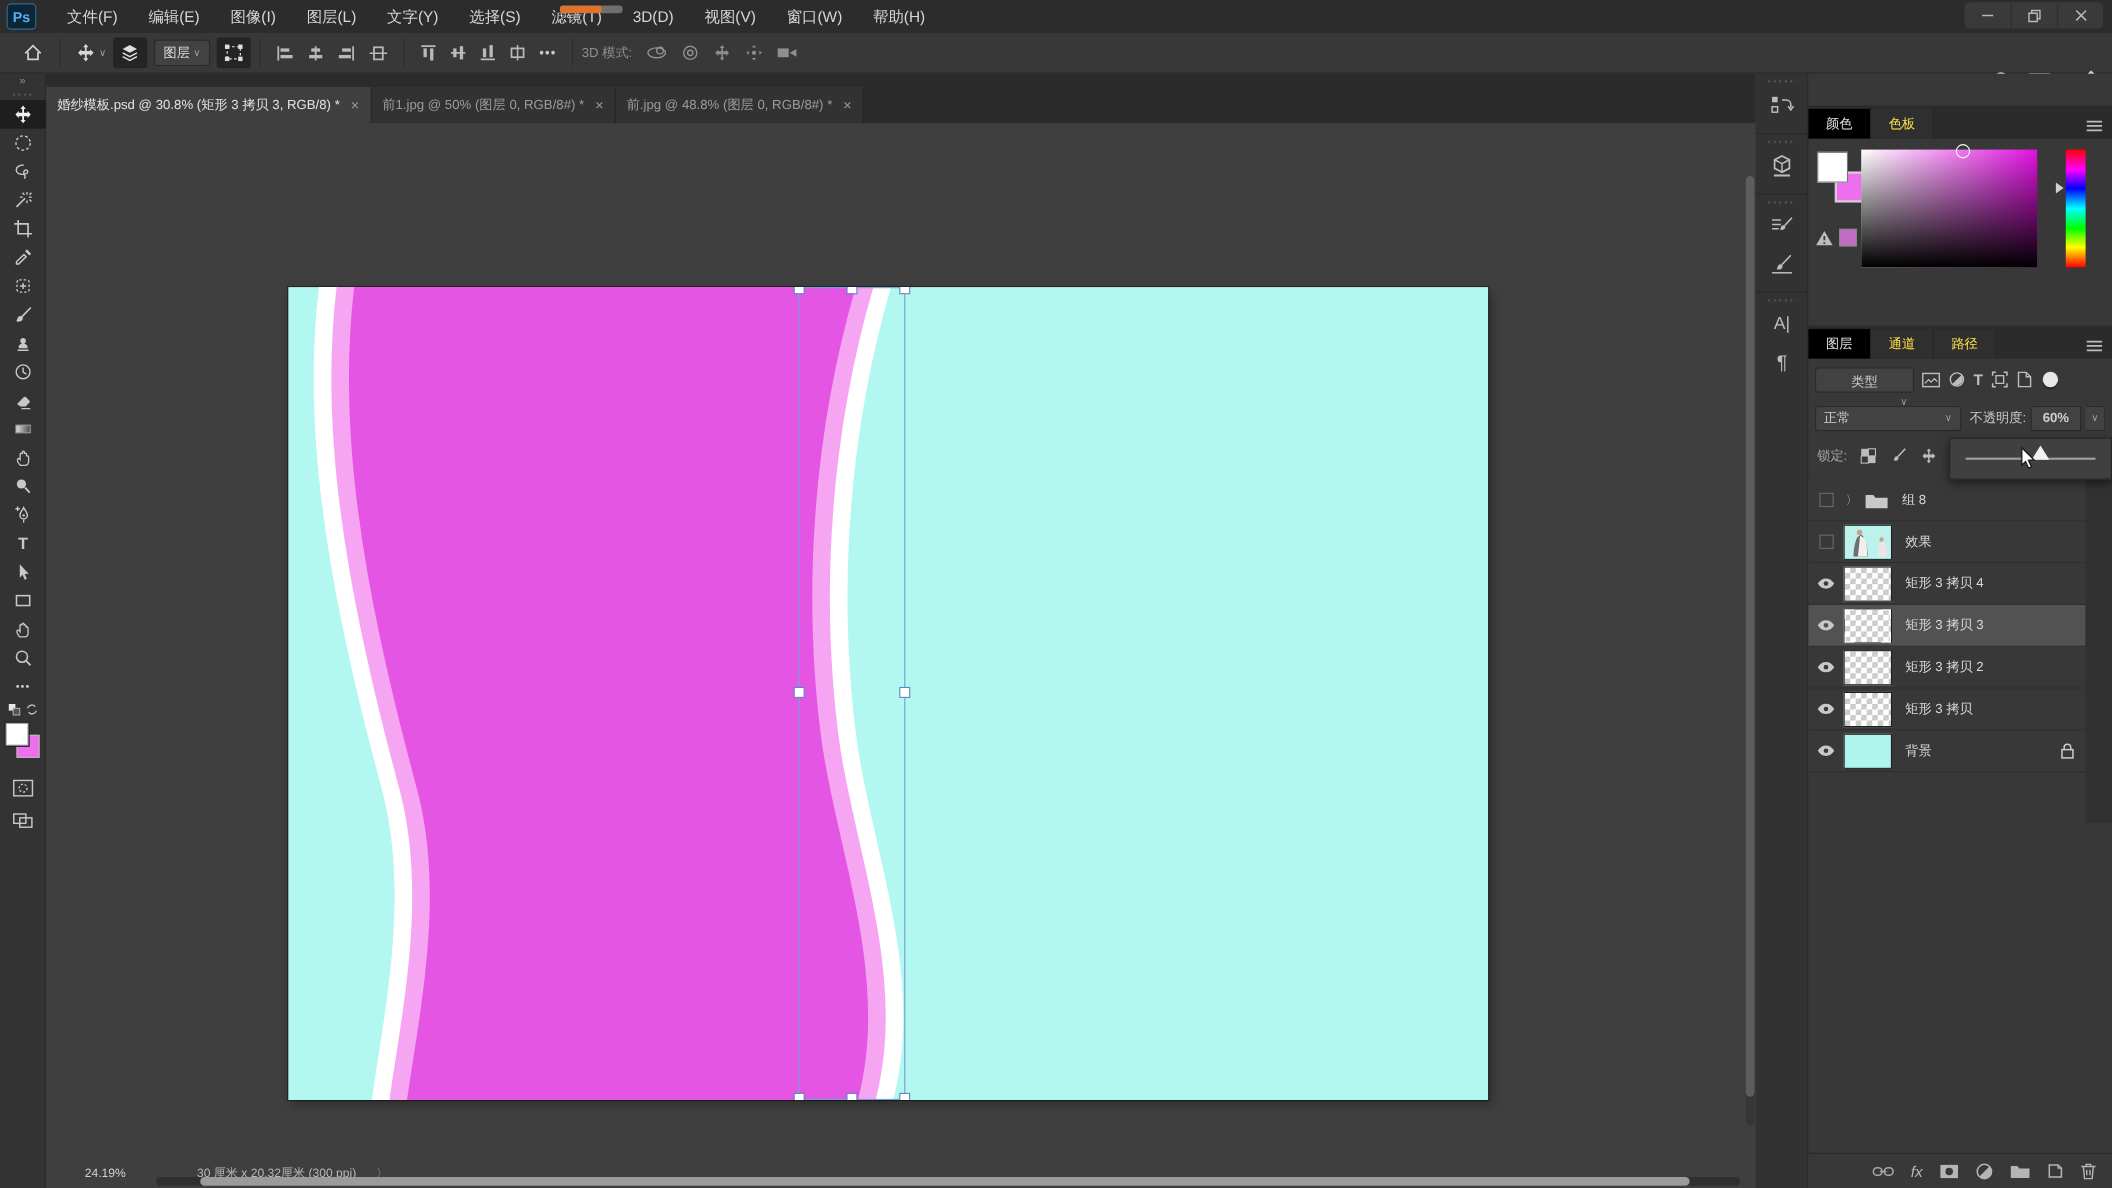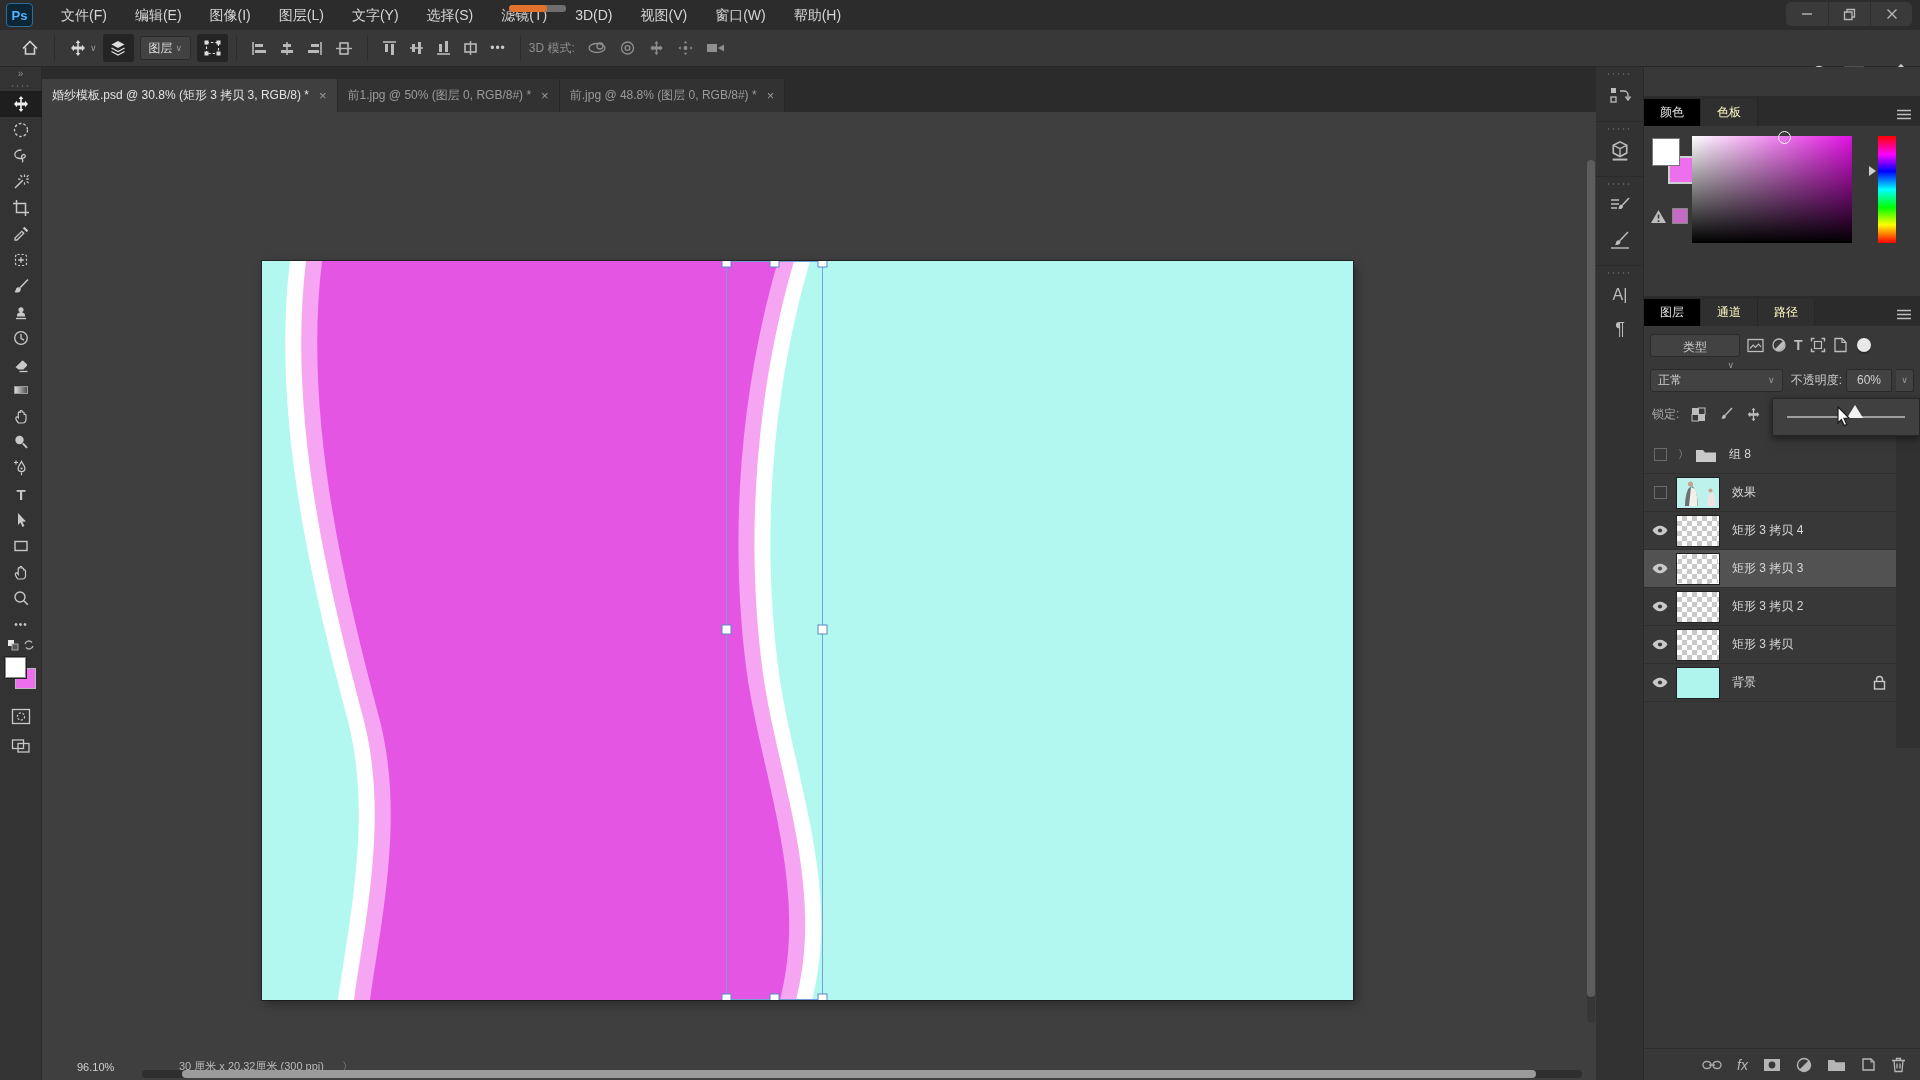--- a/index.html
+++ b/index.html
@@ -67,21 +67,21 @@
 
   
   #dock { left:1596px; top:67px; width:48px; height:1013px; background:#323232; border-right:1px solid #2a2a2a; }
   .dock-group { border-bottom:1px solid #2a2a2a; padding:2px 0 8px 0; }
   .dock-ico { width:48px; height:34px; display:flex; align-items:center; justify-content:center; color:#bdbdbd; }
   .dock-txt { font-size:16px; color:#bdbdbd; }
 
   
   #panels { left:1644px; top:67px; width:276px; height:1013px; background:#383838; }
   .panel-tabs { height:30px; background:#2b2b2b; display:flex; align-items:flex-end; }
-  .panel-tab { height:27px; padding:0 16px; display:flex; align-items:center; font-size:12px; color:#fef9c3; background:#2f2f2f; border-right:1px solid #262626; }
+  .panel-tab { height:27px; padding:0 16px; display:flex; align-items:center; font-size:12px; color:#fde047; background:#2f2f2f; border-right:1px solid #262626; }
   .panel-tab.active { background:#000000; color:#e0e0e0; }
   .panel-burger { margin-left:auto; margin-right:8px; margin-bottom:6px; }
 
   
   #color-panel { position:absolute; left:0; top:29px; width:276px; height:197px; }
   #sat-field { position:absolute; left:48px; top:40px; width:160px; height:107px;
     background-image:linear-gradient(to bottom, rgba(0,0,0,0), #000), linear-gradient(to right, #fff, #e212e2); }
   #sat-picker { position:absolute; left:54%; top:-5px; width:13px; height:13px; border:1.5px solid rgba(255,255,255,.95); border-radius:50%; }
   #hue-bar { position:absolute; left:234px; top:40px; width:18px; height:107px;
     background:linear-gradient(to bottom,#f00 0%,#f0f 17%,#00f 33%,#0ff 50%,#0f0 67%,#ff0 83%,#f00 100%); }
@@ -93,21 +93,21 @@
 
   
   #layers-panel { position:absolute; left:0; top:229px; width:276px; bottom:0; }
   #filter-row { position:absolute; left:0; top:33px; width:276px; height:32px; display:flex; align-items:center; gap:7px; padding:0 6px; }
   #filter-select { height:23px; width:90px; background:#424242; border:1px solid #2a2a2a; border-radius:3px; display:flex; align-items:center; padding:0 5px; gap:4px;flex-direction:column; }
   #filter-toggle { margin-left:2px; width:14px; height:14px; background:#e8e8e8; border-radius:50%; box-shadow:0 2px 0 #2a2a2a; }
   #blend-row { position:absolute; left:0; top:70px; width:276px; height:28px; display:flex; align-items:center; padding:0 6px; font-size:12px; }
   #blend-select { height:23px; width:140px; background:#424242; border:1px solid #2a2a2a; border-radius:3px; display:flex; align-items:center; padding:0 7px; }
   #blend-select .ob-chevron { margin-left:auto; }
   #opacity-wrap { display:flex; align-items:center; margin-left:8px; gap:4px; }
-  #opacity-field { height:23px; width:46px; background:#424242; border:1px solid #2a2a2a; border-radius:3px 0 0 3px; display:flex; align-items:center; justify-content:center; }
+  #opacity-field { height:23px; width:46px; background:#424242; border:1px solid #2a2a2a; border-radius:3px 0 0 3px; display:flex; align-items:center; justify-content:center;font-weight:bold; }
   #opacity-caret { height:23px; width:18px; background:#424242; border:1px solid #2a2a2a; border-left:none; border-radius:0 3px 3px 0; display:flex; align-items:center; justify-content:center; font-size:9px; color:#9a9a9a; }
   #lock-row { position:absolute; left:0; top:104px; width:276px; height:28px; display:flex; align-items:center; gap:12px; padding:0 8px; font-size:12px; color:#a8a8a8; }
   #layer-rows { position:absolute; left:0; top:140px; width:252px; }
   #rows-gutter { position:absolute; left:252px; top:140px; width:24px; height:312px; background:#313131; }
   .layer-row { height:38px; display:flex; align-items:center; border-bottom:1px solid #2f2f2f; background:#383838; }
   .layer-row.selected { background:#525252; }
   .eye-cell { width:32px; display:flex; align-items:center; justify-content:center; }
   .eye-empty { width:13px; height:13px; border:1px solid #6a6a6a; }
   .l-thumb { width:44px; height:32px; border:1px solid #1f1f1f; background:#fff; position:relative; overflow:hidden; flex:none; }
   .checker { background-color:#fff;
@@ -505,21 +505,21 @@
               <rect x="556" y="733" width="9" height="9"></rect>
           </g>
         </g>
       </svg>
       <div id="vscroll">
           <div></div>
         </div>
     </div>
 
     <div id="statusbar">
-      <span id="status-zoom">96.10%</span>
+      <span id="status-zoom">24.19%</span>
       <span id="status-info">30 厘米 x 20.32厘米 (300 ppi)</span>
       <span id="status-chevron">〉</span>
     </div>
     <div id="hscroll">
         <div></div>
       </div>
   </div>
 
   <div id="dock" class="abs">
     <div class="dock-group">

